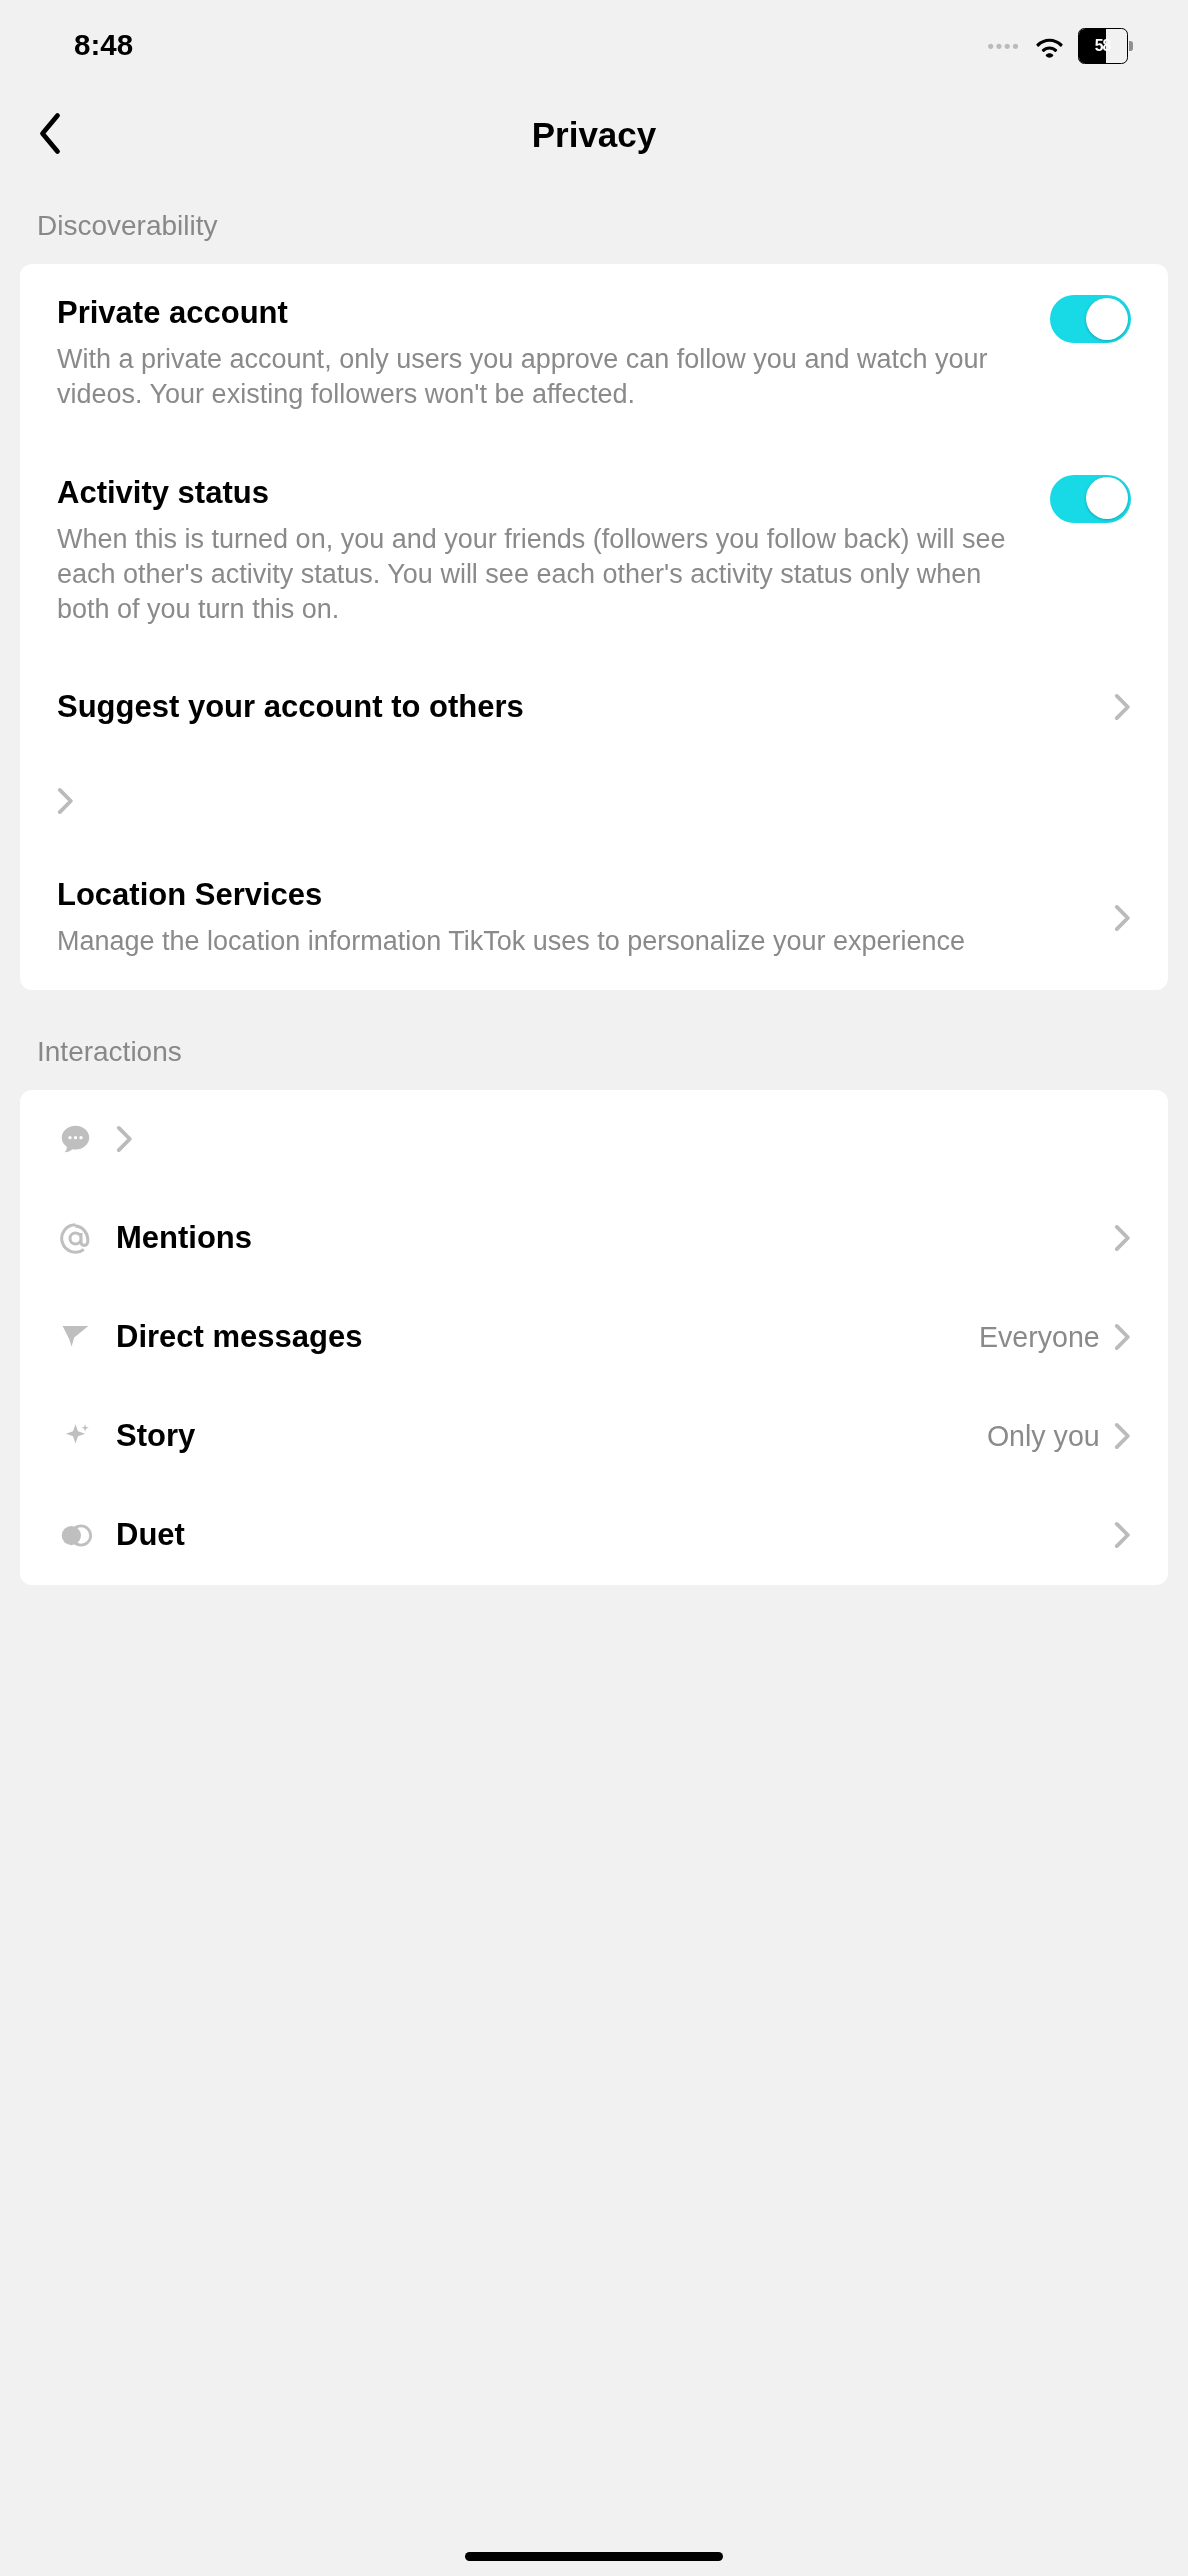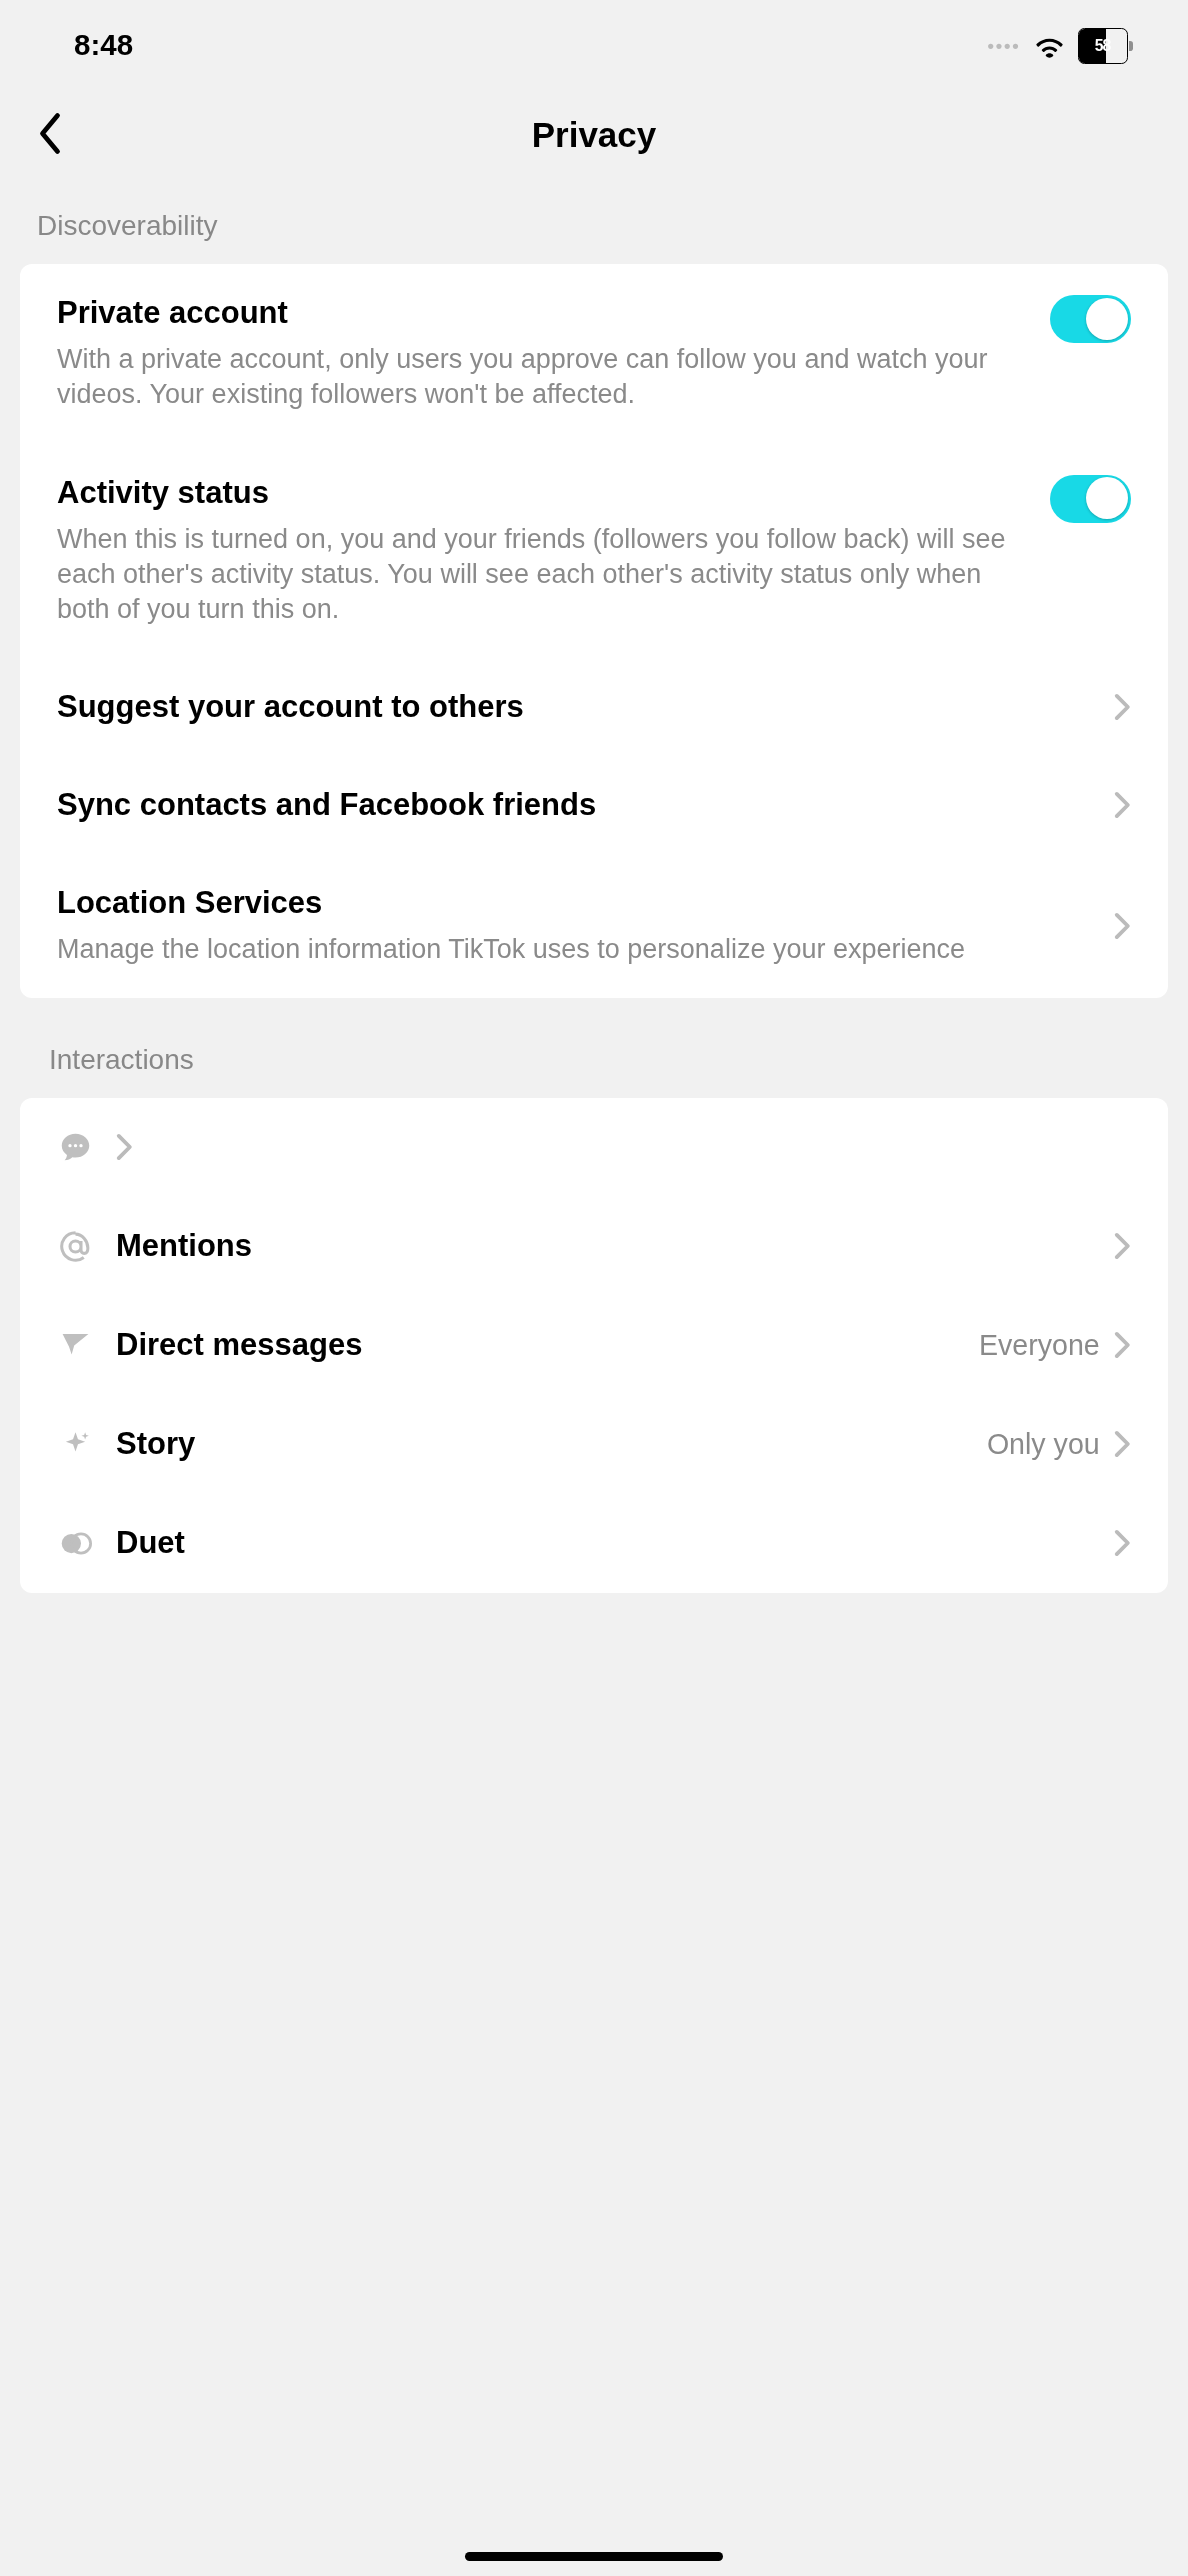--- a/index.html
+++ b/index.html
@@ -143,40 +143,37 @@
   <div class="row">
     <div class="row-body">
       <div class="row-title">Suggest your account to others</div>
     </div>
     <svg class="chevron" width="16.6" height="28" viewBox="0 0 12 20">
       <path d="M2 2 L10 10 L2 18" stroke="#bbb" stroke-width="2.8" fill="none" stroke-linecap="round" stroke-linejoin="round"></path>
     </svg>
   </div>
 
   <div class="row">
-    <div class="row-body">
-      <div class="row-title">Sync contacts and Facebook friends</div>
-    </div>
     <svg class="chevron" width="16.6" height="28" viewBox="0 0 12 20">
       <path d="M2 2 L10 10 L2 18" stroke="#bbb" stroke-width="2.8" fill="none" stroke-linecap="round" stroke-linejoin="round"></path>
     </svg>
   </div>
 
   <div class="row">
     <div class="row-body">
       <div class="row-title">Location Services</div>
       <div class="row-desc">Manage the location information TikTok uses to personalize your experience</div>
     </div>
     <svg class="chevron" width="16.6" height="28" viewBox="0 0 12 20">
       <path d="M2 2 L10 10 L2 18" stroke="#bbb" stroke-width="2.8" fill="none" stroke-linecap="round" stroke-linejoin="round"></path>
     </svg>
   </div>
 </div>
 
-<div class="section-header" style="padding-top:46px;margin-left:12px;">Interactions</div>
+<div class="section-header" style="padding-top:46px;">Interactions</div>
 <div class="card">
 
   <div class="row">
     <span class="icon-slot">
       <svg width="33" height="33" viewBox="0 0 24 24">
           <path fill="#bfbfbf" d="M12 2C6.5 2 2 5.9 2 10.7c0 2.7 1.5 5.1 3.8 6.7-.1 1.2-.6 2.8-1.7 3.9 2.2 0 4.3-1 5.6-2.2.7.1 1.5.2 2.3.2 5.5 0 10-3.9 10-8.6S17.5 2 12 2z"></path>
           <circle cx="8" cy="10.7" r="1.2" fill="#fff"></circle>
           <circle cx="12" cy="10.7" r="1.2" fill="#fff"></circle>
           <circle cx="16" cy="10.7" r="1.2" fill="#fff"></circle>
         </svg>

